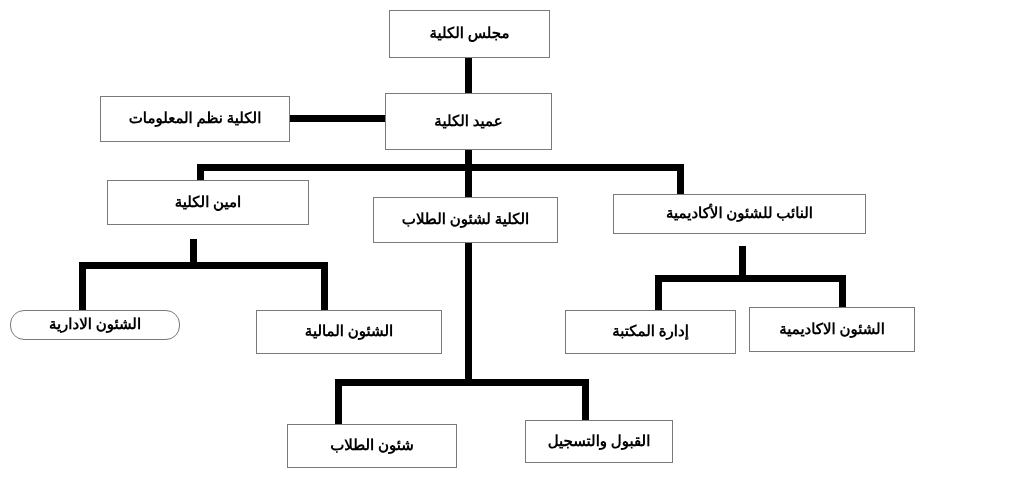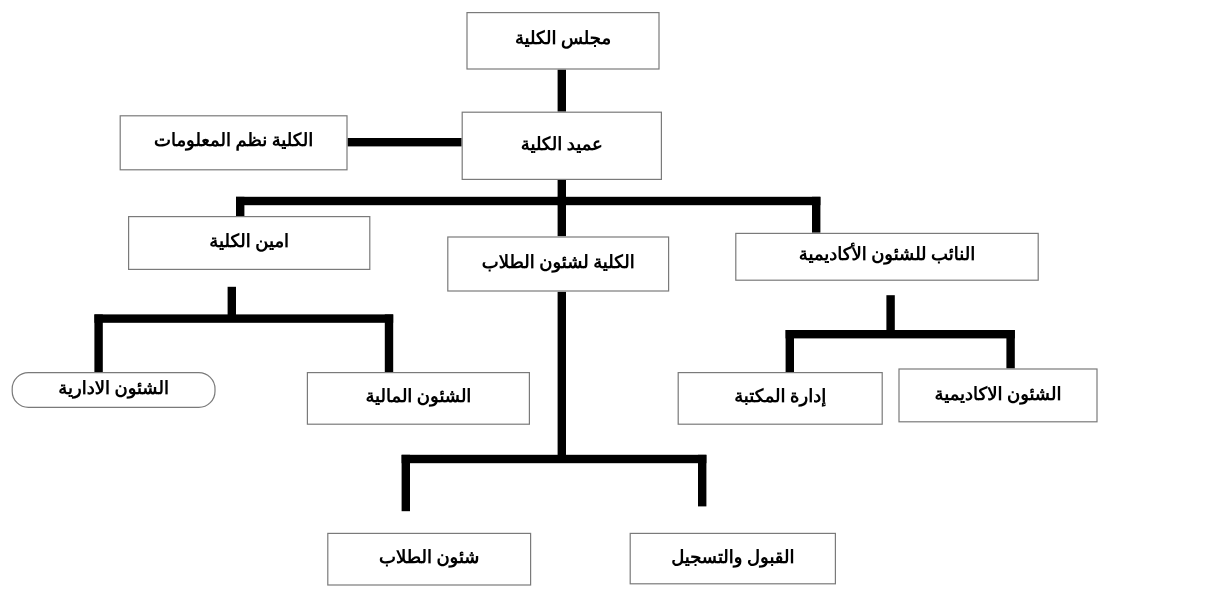--- a/index.html
+++ b/index.html
@@ -105,21 +105,21 @@
   </div>
 
   <div class="node" style="left:613px; top:310px; width:171px; height:44px;text-align:center;">
     <span>إدارة المكتبة</span>
   </div>
 
   <div class="node" style="left:797px; top:307px; width:166px; height:45px;text-align:center;">
     <span>الشئون الاكاديمية</span>
   </div>
 
-  <div class="node" style="left:321px; top:424px; width:170px; height:44px;margin-top:20px;">
+  <div class="node" style="left:335px; top:424px; width:170px; height:44px;">
     <span>شئون الطلاب</span>
   </div>
 
-  <div class="node" style="left:573px; top:444px; width:172px; height:43px;">
+  <div class="node" style="left:573px; top:420px; width:148px; height:43px;">
     <span>القبول والتسجيل</span>
   </div>
 
 </div>
 
 </body></html>

